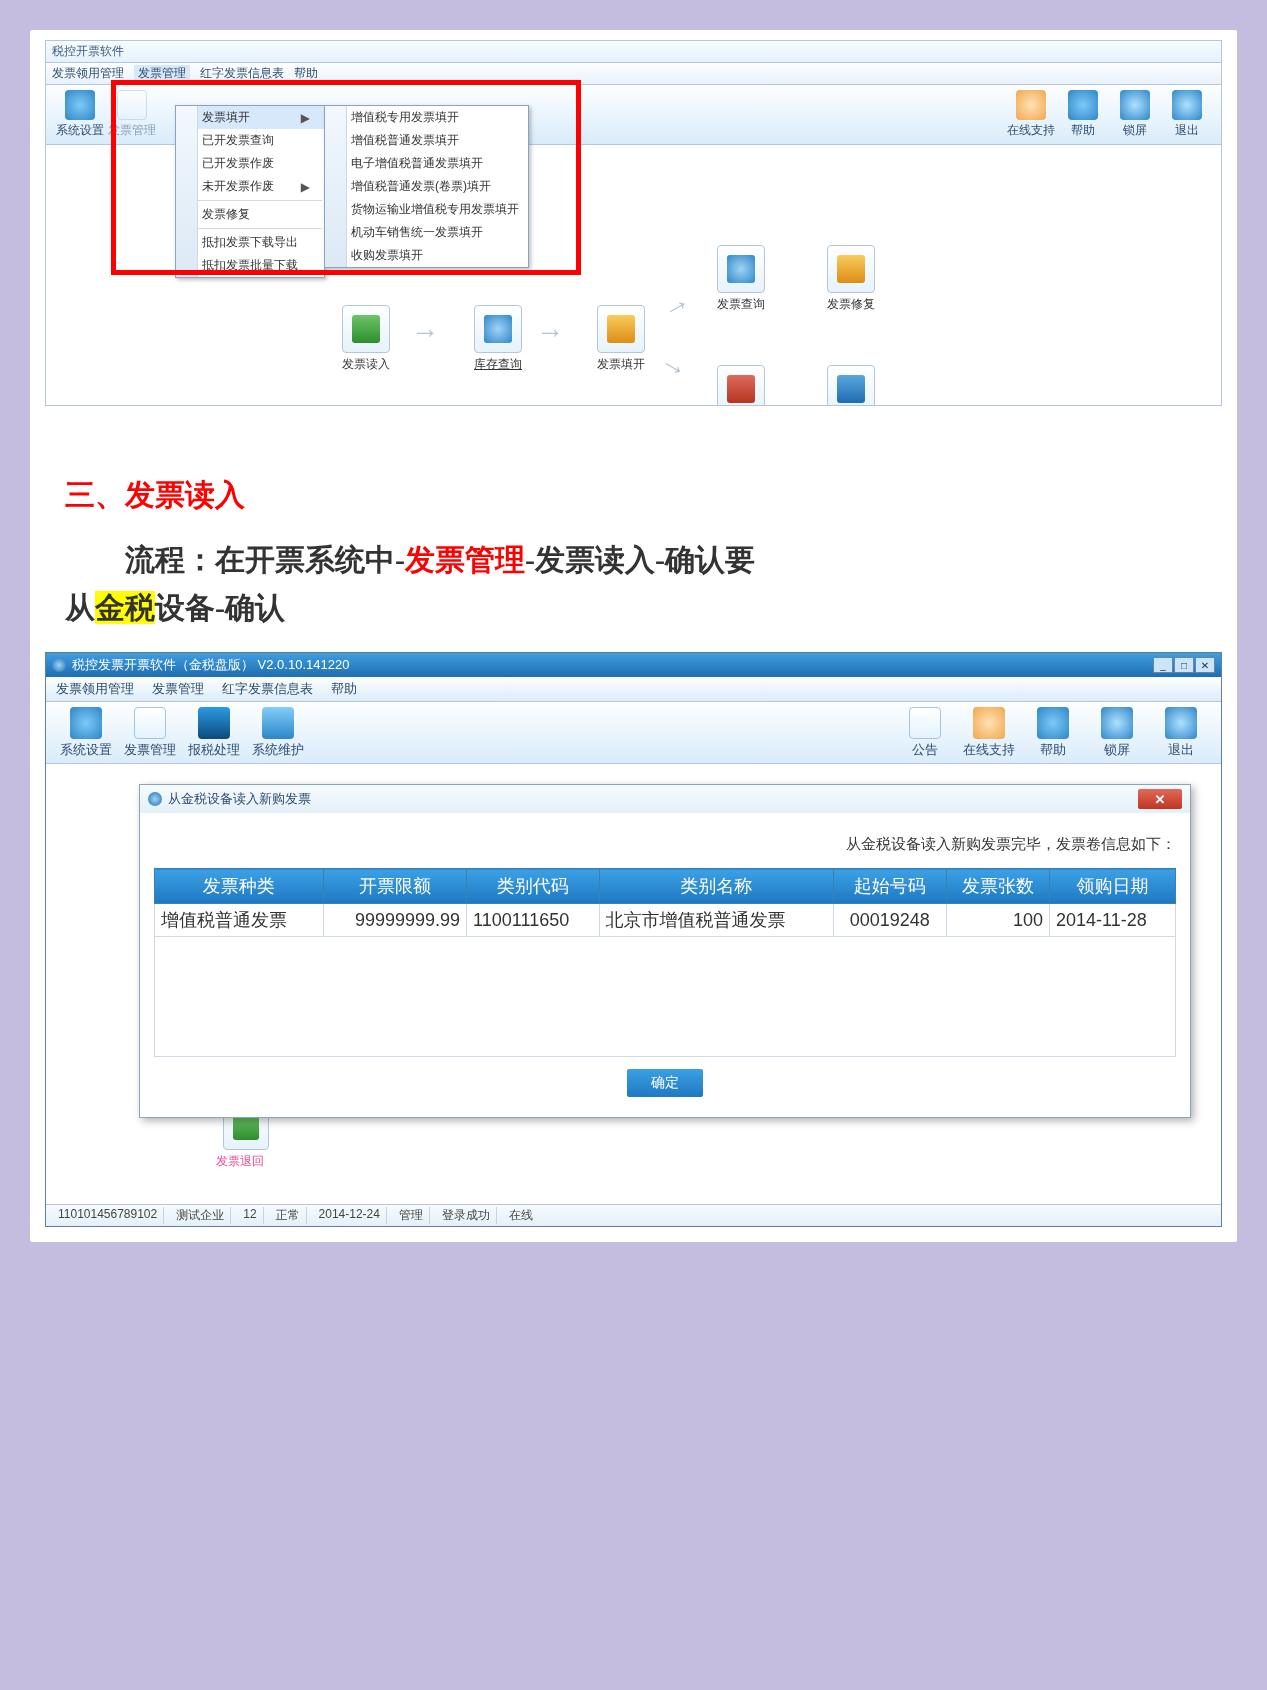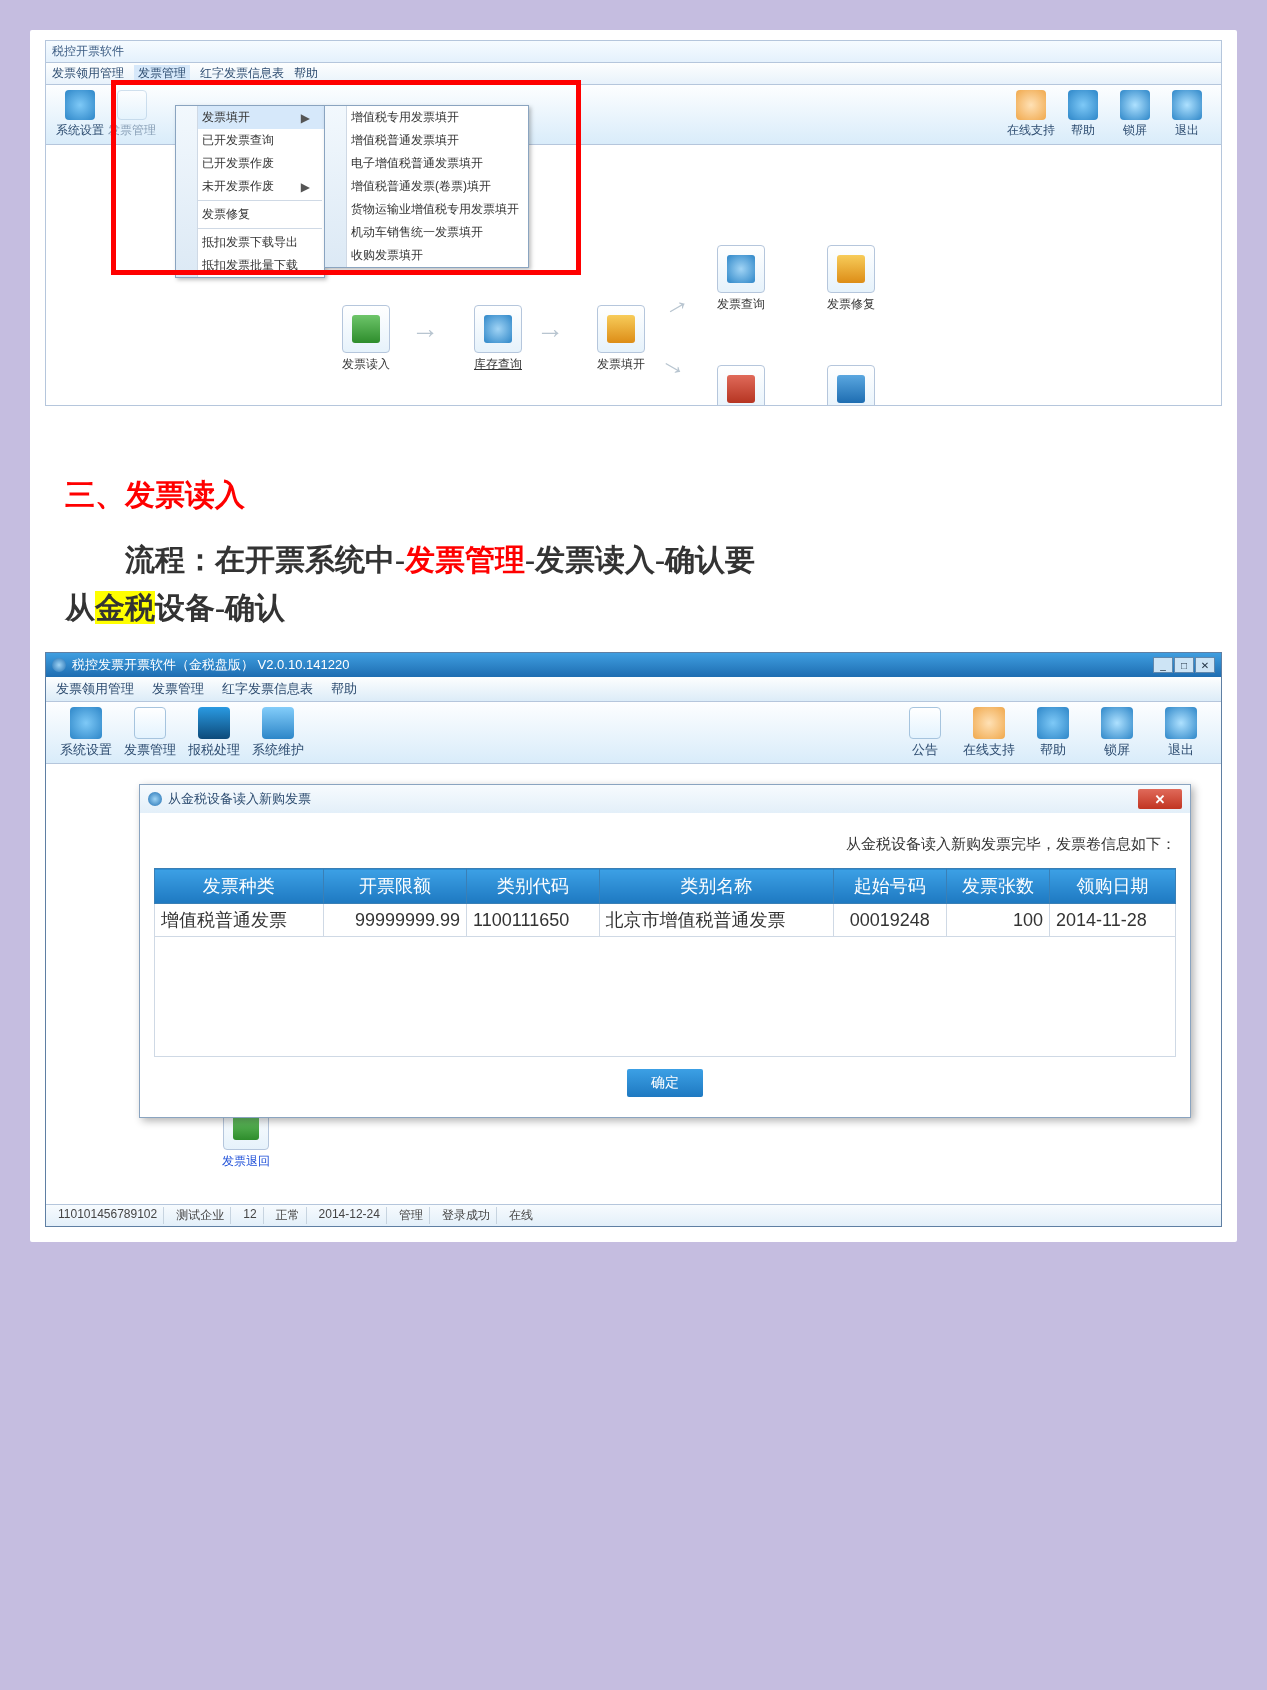--- a/index.html
+++ b/index.html
@@ -164,21 +164,21 @@
     border:1px solid #3a7fb5; font-weight:normal;
   }
   .dialog td { border:1px solid #cfd9e5; padding:4px 6px;}
   .dialog tr.sel td { background:#2f8fd4; color:#fff;}
   .dialog .blank { height:120px; border:1px solid #cfd9e5; border-top:none;}
   .dialog .btnbar { text-align:center; padding:12px 0 4px;}
   .dialog .btn {
     display:inline-block; background:linear-gradient(#3ca0e5,#1e79c1); color:#fff;
     padding:5px 24px; border-radius:2px; font-size:14px;
   }
-  .behind-node { position:absolute; width:60px; text-align:center; font-size:12px; color:#1d4ed8;}
+  .behind-node { position:absolute; width:60px; font-size:12px; color:#ec4899;}
   .behind-node .ico { width:46px;height:46px;margin:0 auto 3px;border:1px solid #b5c6dc;border-radius:4px;background:linear-gradient(#fff,#e6f2fb);display:flex;align-items:center;justify-content:center;}
   .behind-node .ico .inner{width:26px;height:26px;border-radius:3px;}
   .statusbar {
     background:linear-gradient(#f7fbfe,#e3eff9);
     border-top:1px solid #b5c6dc;
     padding:2px 6px; display:flex; gap:6px; font-size:12px; color:#444;
   }
   .statusbar span { border-right:1px solid #c7d4e0; padding:0 6px;}
   .statusbar span:last-child{border:none;}
 </style>

